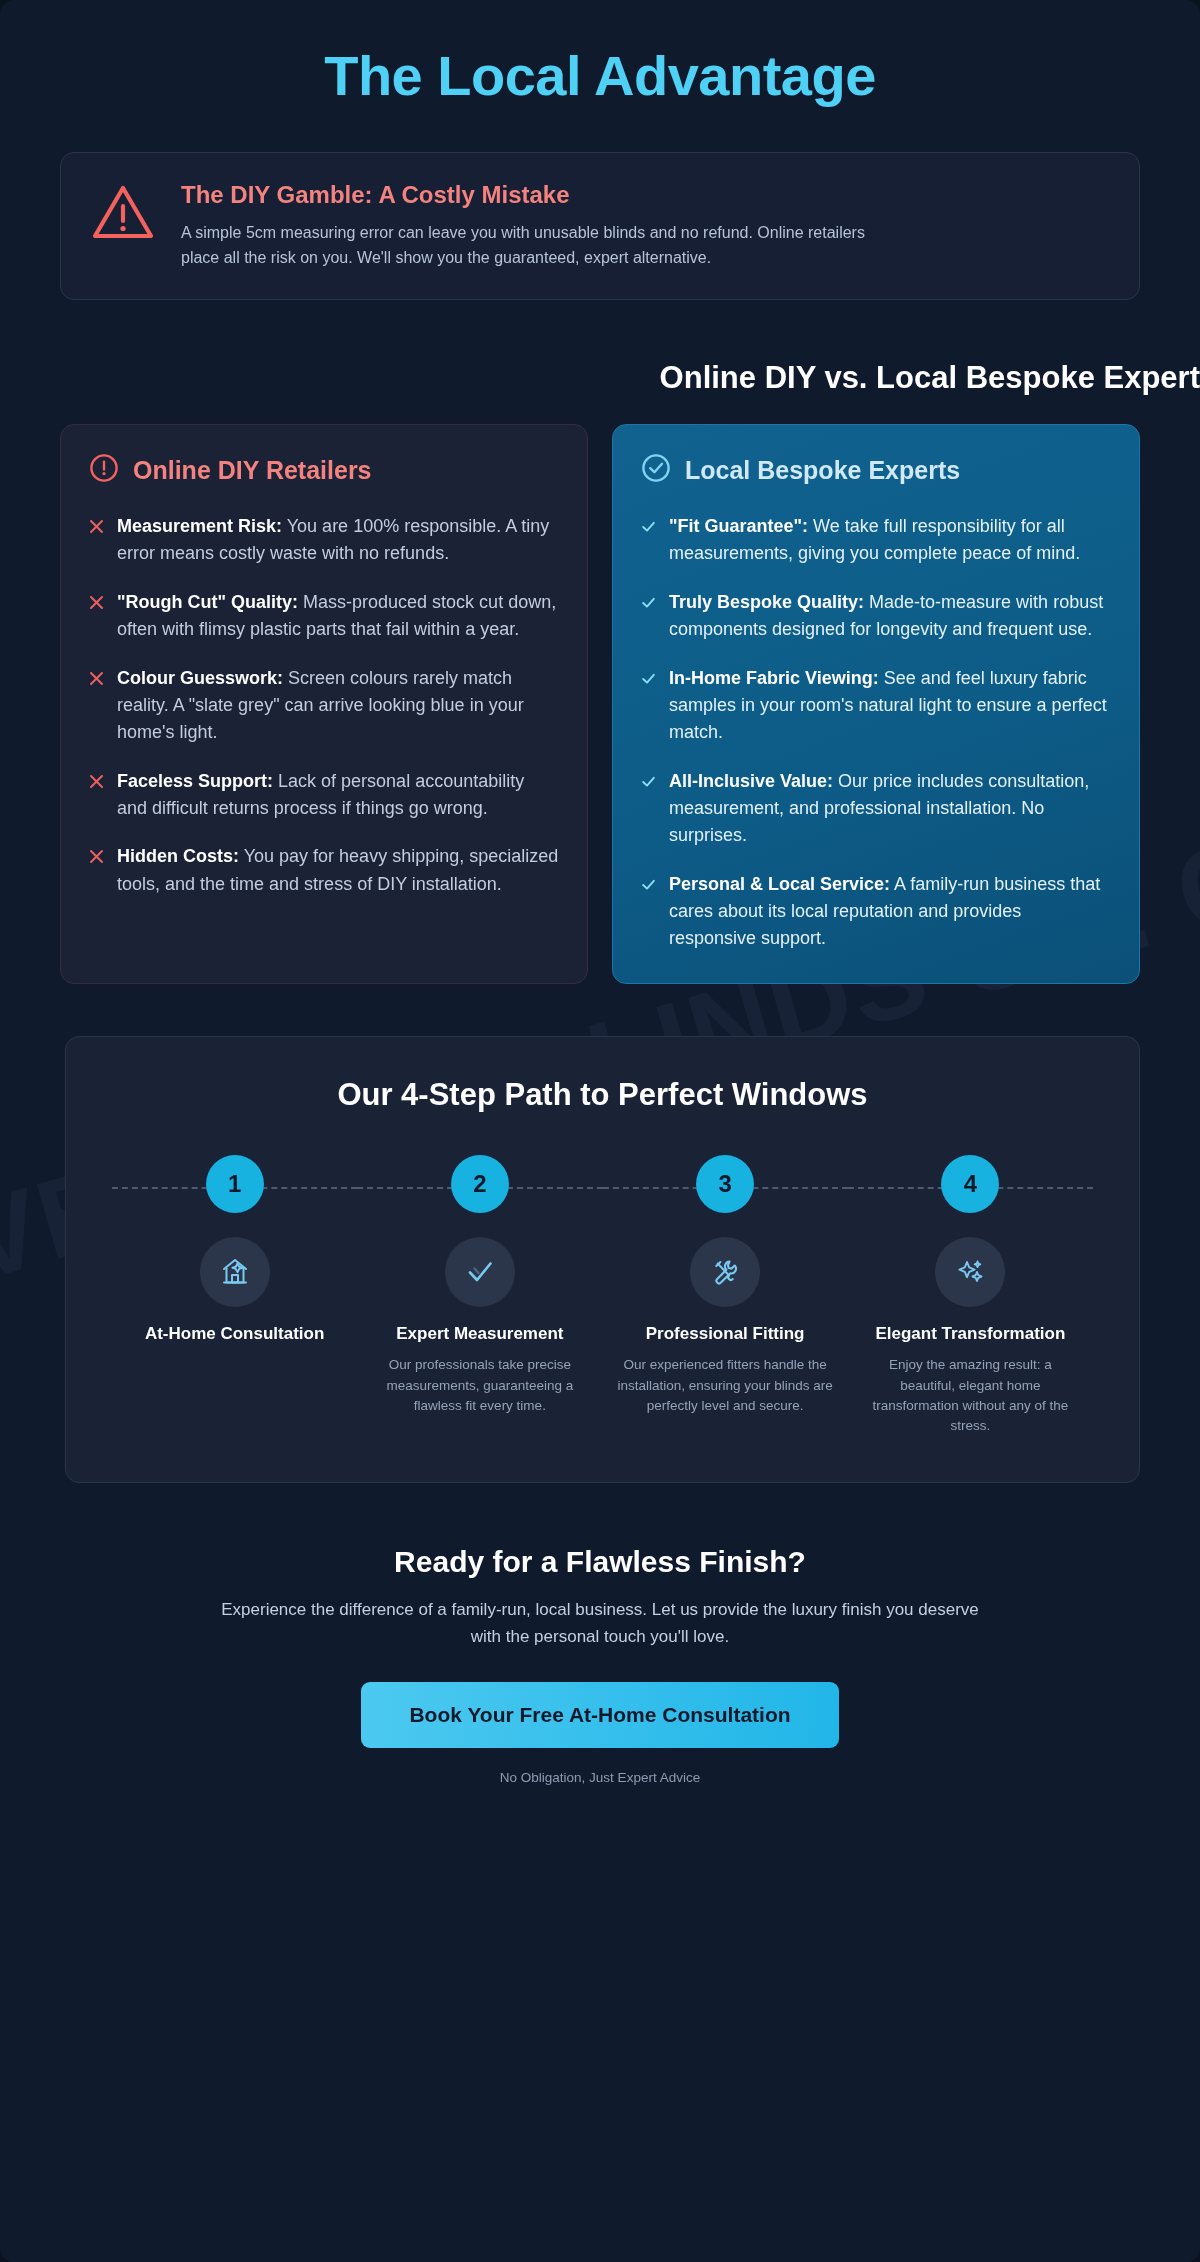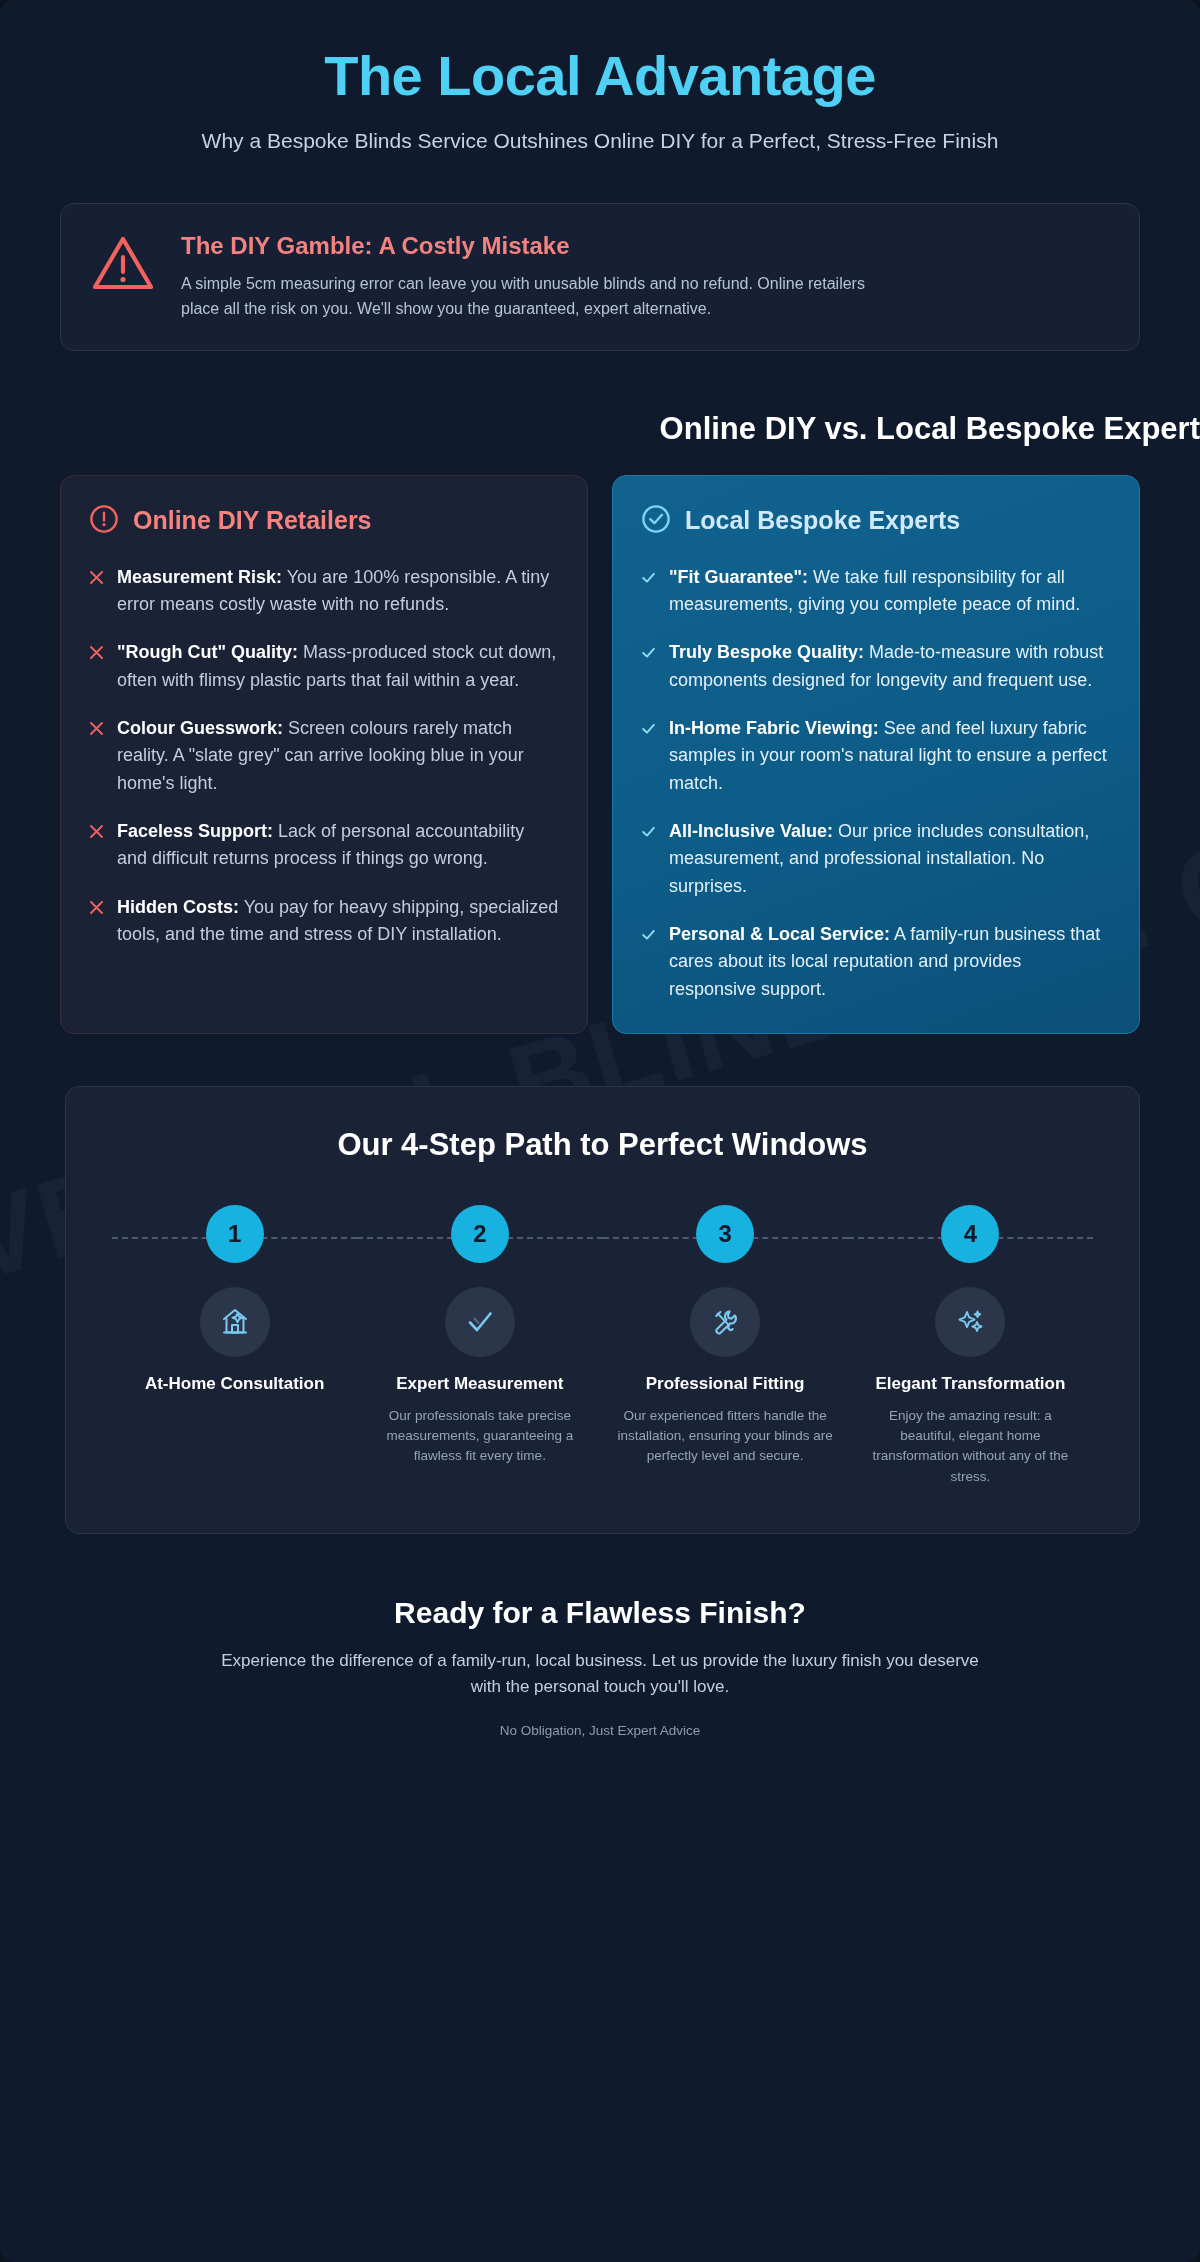--- a/index.html
+++ b/index.html
@@ -244,21 +244,20 @@
 <body>
 
 <div class="page">
 
   <div class="watermark">VERSALL BLINDS UK. CO</div>
 
   <div class="content">
 
     <div class="hero">
       <div class="hero-title">The Local Advantage</div>
-      <div class="hero-sub">Why a Bespoke Blinds Service Outshines Online DIY for a Perfect, Stress-Free Finish</div>
     </div>
 
     <div class="warn-wrap">
       <div class="warn-card">
         <div class="warn-icon">
           <svg width="64" height="58" viewBox="0 0 64 58" fill="none">
             <path d="M32 5 L60 53 L4 53 Z" stroke="#f4625e" stroke-width="4.2" stroke-linejoin="round" fill="none"></path>
             <line x1="32" y1="23" x2="32" y2="38" stroke="#f4625e" stroke-width="4.2" stroke-linecap="round"></line>
             <circle cx="32" cy="45.5" r="2.6" fill="#f4625e"></circle>
           </svg>
@@ -455,17 +454,18 @@
             <div class="step-desc">Enjoy the amazing result: a beautiful, elegant home transformation without any of the stress.</div>
           </div>
 
         </div>
       </div>
     </div>
 
     <div class="cta">
       <div class="cta-title">Ready for a Flawless Finish?</div>
       <div class="cta-sub">Experience the difference of a family-run, local business. Let us provide the luxury finish you deserve with the personal touch you'll love.</div>
+      <button class="cta-btn">Book Your Free At-Home Consultation</button>
       <div class="cta-note">No Obligation, Just Expert Advice</div>
     </div>
 
   </div>
 </div>
 
 </body></html>

